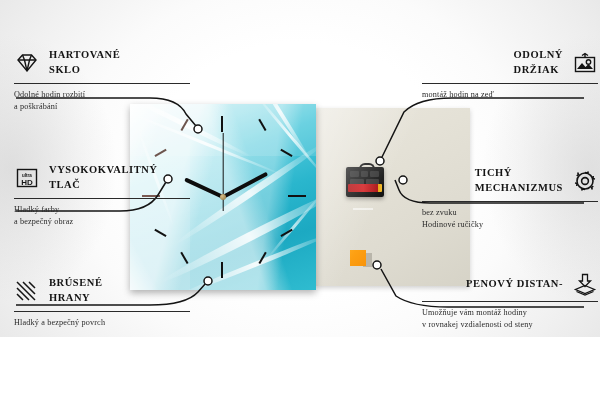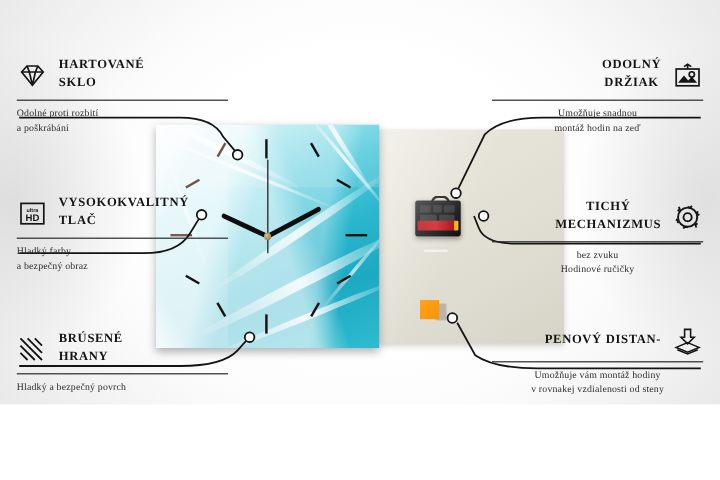--- a/index.html
+++ b/index.html
@@ -107,21 +107,21 @@
     position:absolute;left:50%;top:50%;width:6px;height:6px;margin:-3px 0 0 -3px;
     background:radial-gradient(circle at 35% 35%,#d8c08a,#8a6f36);border-radius:50%;
   }
 
   
   #lines{position:absolute;inset:0;width:600px;height:400px;pointer-events:none;}
 
   
   .feat{position:absolute;width:176px;}
   .feat.left{left:14px;text-align:left;}
-  .feat.right{right:14px;text-align:center;}
+  .feat.right{right:2px;text-align:left;}
   .feat-head{display:flex;align-items:center;gap:9px;}
   .feat.right .feat-head{flex-direction:row-reverse;}
   .feat-title{
     font-size:10.5px;font-weight:bold;letter-spacing:.55px;
     line-height:1.42;color:#141414;text-transform:uppercase;
   }
   .feat-rule{height:1px;background:#2a2a2a;margin:5px 0 5px 0;}
   .feat-desc{
     font-size:8.2px;line-height:1.5;color:#2b2b2b;letter-spacing:.15px;
   }
@@ -226,21 +226,21 @@
           <path d="M4 9 L22 9 M8.5 4 L10.5 9 L13 20 M17.5 4 L15.5 9 L13 20"></path>
         </svg>
       </span>
       <div class="feat-title">
         <div>HARTOVANÉ</div>
         <div>SKLO</div>
       </div>
     </div>
     <div class="feat-rule"></div>
     <div class="feat-desc">
-      <div>Odolné proti rozbití</div>
+      <div>Odolné hodin rozbití</div>
       <div>a poškrábání</div>
     </div>
   </div>
 
   <div class="feat left" id="f2">
     <div class="feat-head">
       <span class="feat-icon">
         <svg viewBox="0 0 26 24" width="26" height="24">
           <rect x="3.5" y="3.5" width="19" height="17" fill="none" stroke="#141414" stroke-width="1.4"></rect>
           <text x="13" y="11" font-family="Liberation Sans, sans-serif" font-size="4.5" font-weight="bold" fill="#141414" text-anchor="middle">ultra</text>
@@ -288,21 +288,20 @@
           <circle cx="16.5" cy="11" r="2.2"></circle>
         </svg>
       </span>
       <div class="feat-title">
         <div>ODOLNÝ</div>
         <div>DRŽIAK</div>
       </div>
     </div>
     <div class="feat-rule"></div>
     <div class="feat-desc">
-      <div>Umožňuje snadnou</div>
       <div>montáž hodin na zeď</div>
     </div>
   </div>
 
   <div class="feat right" id="f5">
     <div class="feat-head">
       <span class="feat-icon">
         <svg viewBox="0 0 26 24" width="26" height="24" fill="none" stroke="#141414" stroke-width="1.6">
           <path d="M13 3.5 L15.2 4 L16.6 2.6 M21.2 7 L21 9.2 L22.8 10.2 M21.2 17 L19.6 18.6 L20.3 20.6 M13 20.5 L10.8 20 L9.4 21.4 M4.8 17 L5 14.8 L3.2 13.8 M4.8 7 L6.4 5.4 L5.7 3.4"></path>
           <circle cx="13" cy="12" r="8"></circle>

